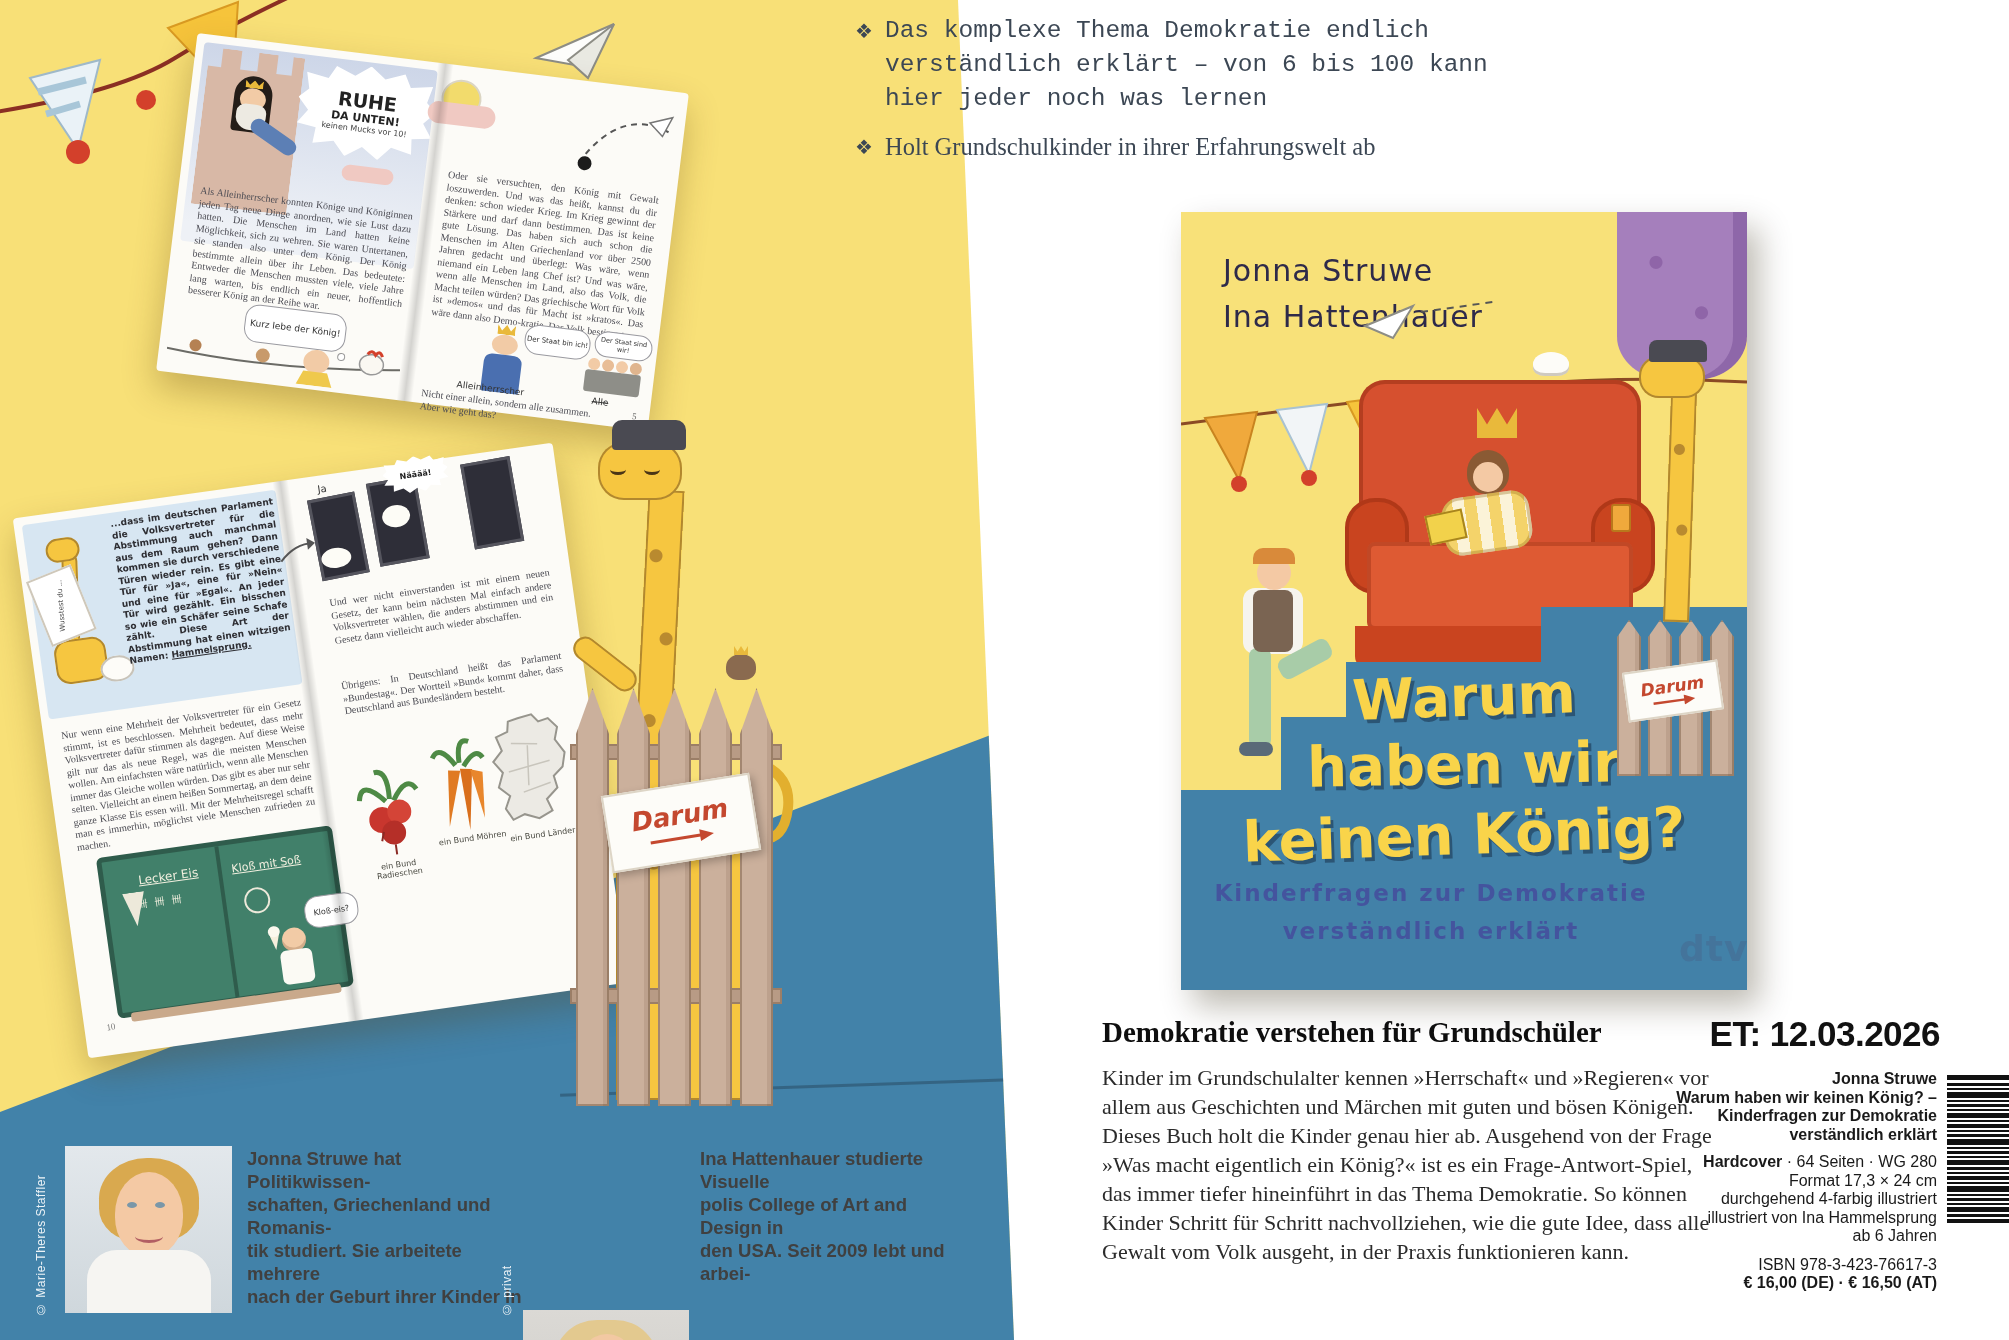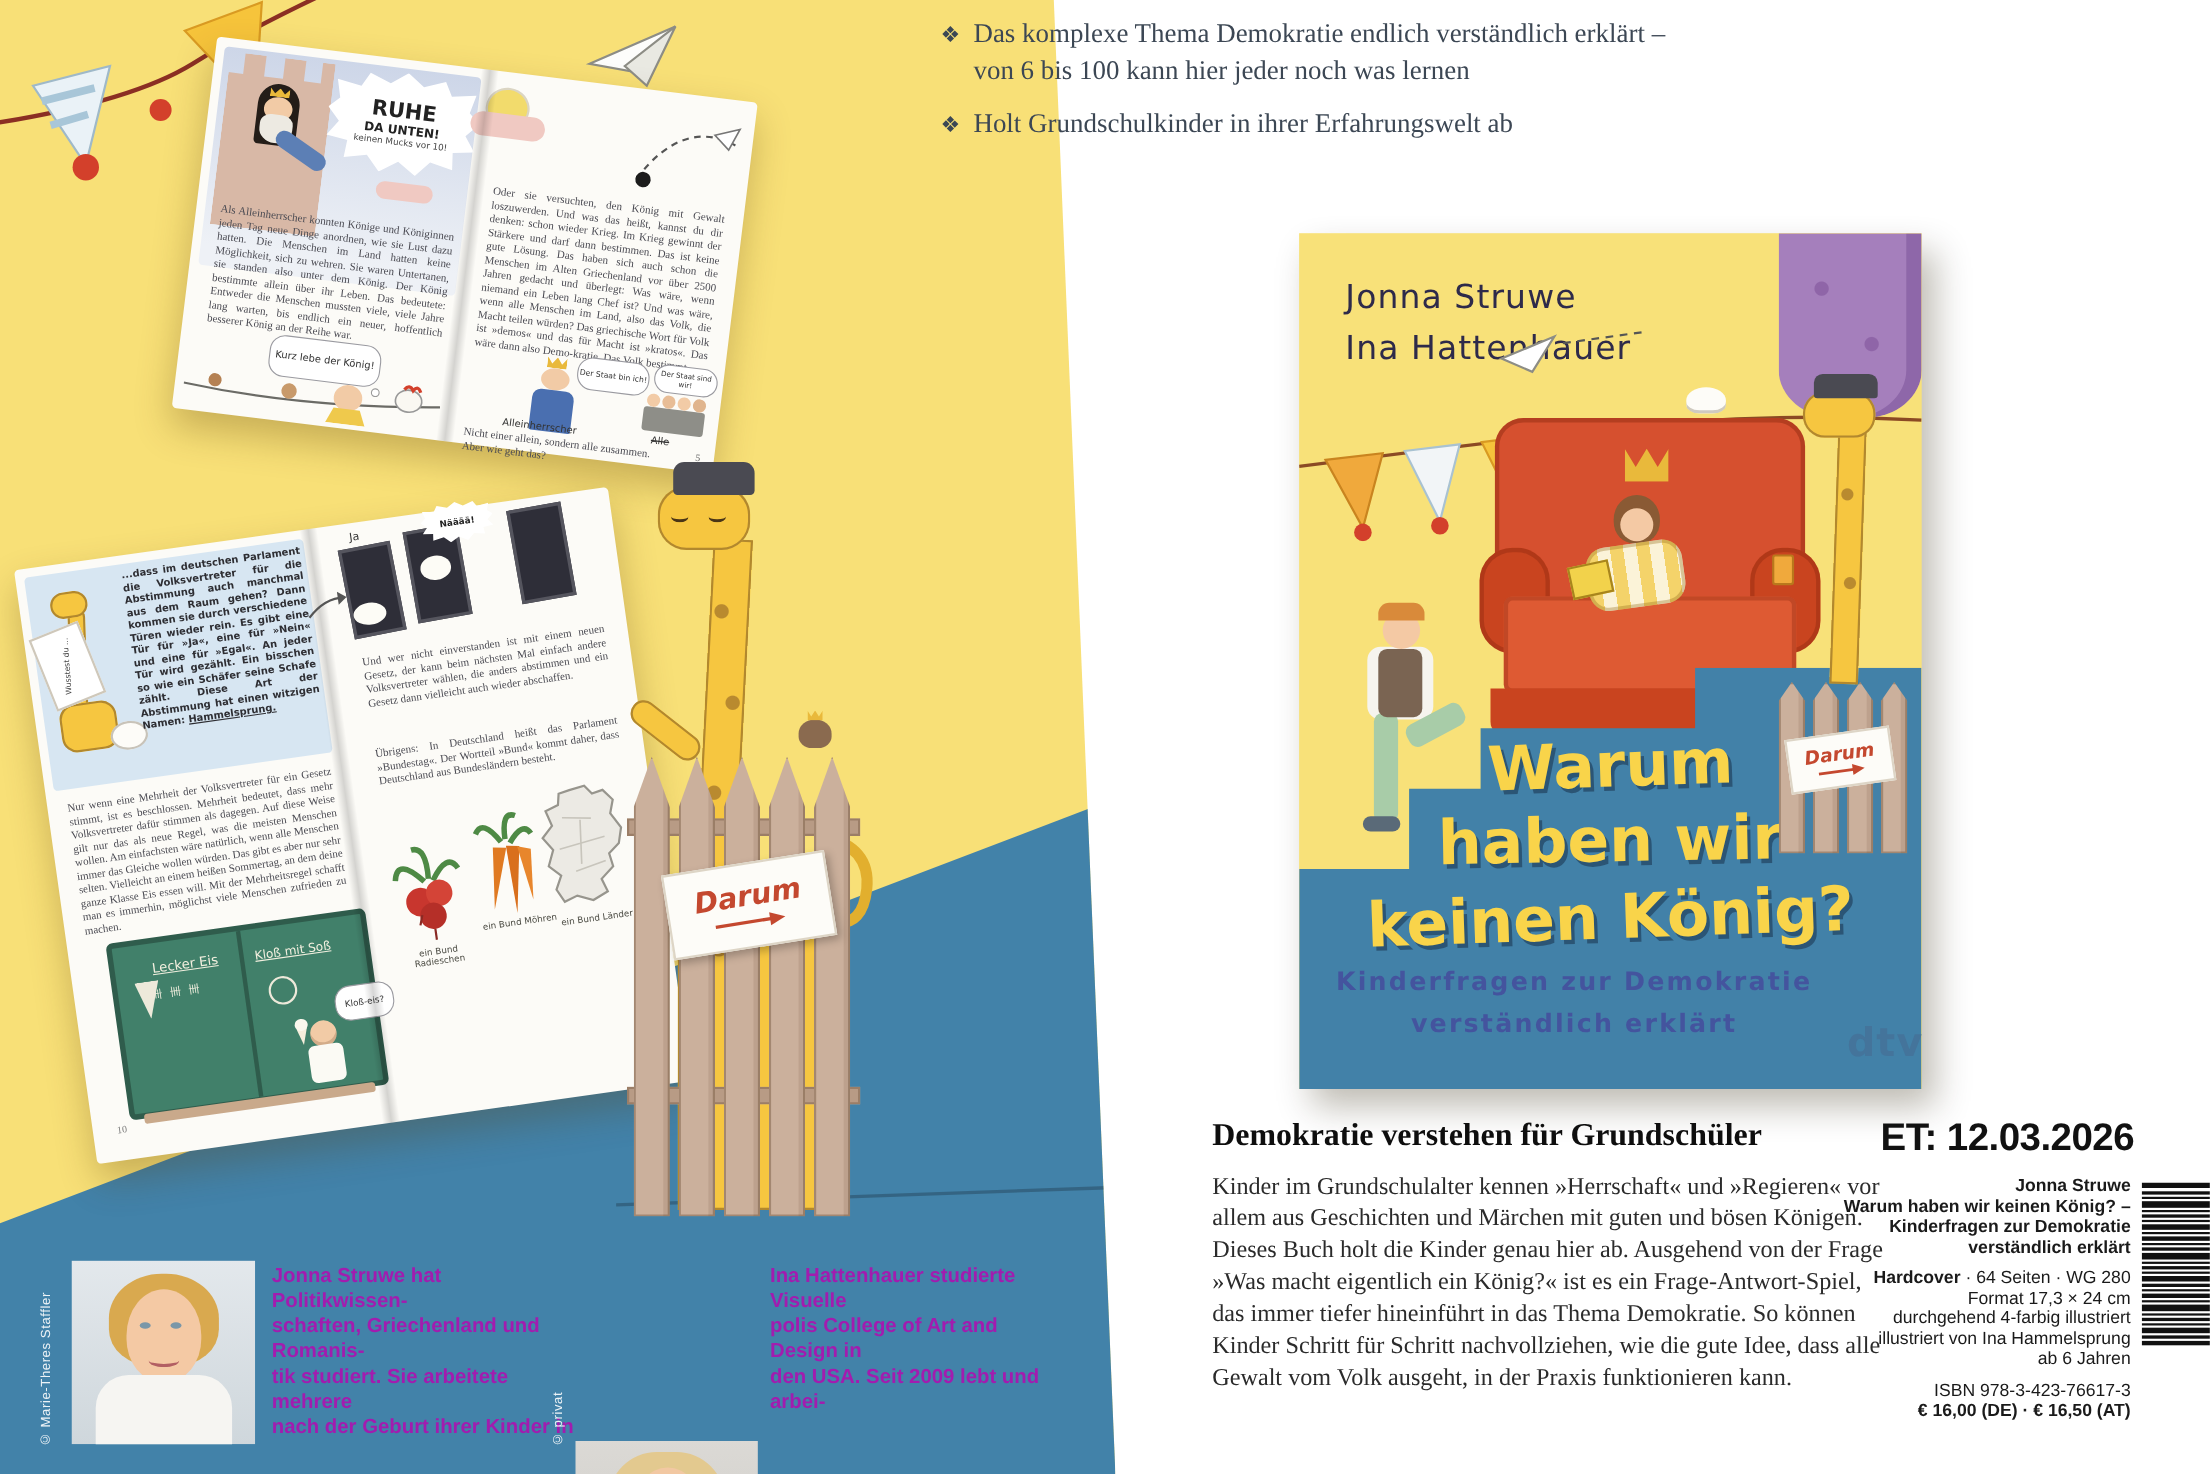--- a/index.html
+++ b/index.html
@@ -35,21 +35,21 @@
 
   
   .picket{position:absolute;top:0;bottom:0;width:33px;background:#CBB09C;
           clip-path:polygon(50% 0,100% 11%,100% 100%,0 100%,0 11%);
           box-shadow:inset 0 0 0 2px rgba(90,60,35,.35), inset -6px 0 0 rgba(90,60,35,.12);}
   .rail{position:absolute;left:-6px;right:-6px;height:16px;background:#B89B85;
         box-shadow:inset 0 0 0 2px rgba(90,60,35,.3);}
   .giraffe-part{background:#F6C640;box-shadow:inset 0 0 0 2px rgba(95,60,25,.45);}
 
   
-  .bio-text{color:#a21caf;font-weight:bold;font-size:18.5px;line-height:23px;
+  .bio-text{color:#404040;font-weight:bold;font-size:18.5px;line-height:23px;
             font-family:"Liberation Sans",sans-serif;}
   .credit{color:rgba(255,255,255,.9);font-size:12px;writing-mode:vertical-rl;
           transform:rotate(180deg);letter-spacing:.5px;}
   .photo{overflow:hidden;position:relative;}
 
   
   .bullet-row{display:flex;gap:12px;color:#3C4754;font-family:"Liberation Serif",serif;
               font-size:24.5px;line-height:34px;}
   .bullet-glyph{font-family:"DejaVu Sans",sans-serif;font-size:20px;line-height:34px;color:#3C4754;}
 
@@ -315,21 +315,21 @@
       <div class="bio-text">den USA. Seit 2009 lebt und arbei-</div>
 
     </div>
 
     <div class="credit abs" style="left:746px;top:950px;height:104px;font-size:11px;color:rgba(255,255,255,.85);">© Ina Hattenhauer</div>
   </div>
 
   <div class="abs" style="left:855px;top:14px;width:680px;">
     <div class="bullet-row">
       <span class="bullet-glyph">❖</span>
-      <span style="width:640px;">Das komplexe Thema Demokratie endlich verständlich erklärt – von 6 bis 100 kann hier jeder noch was lernen</span>
+      <span style="width:640px;font-family:Liberation Mono, monospace;">Das komplexe Thema Demokratie endlich verständlich erklärt – von 6 bis 100 kann hier jeder noch was lernen</span>
     </div>
     <div class="bullet-row" style="margin-top:14px;">
       <span class="bullet-glyph">❖</span>
       <span style="width:640px;">Holt Grundschulkinder in ihrer Erfahrungswelt ab</span>
     </div>
   </div>
 
   <div class="cover">
 
     <div class="authors">

